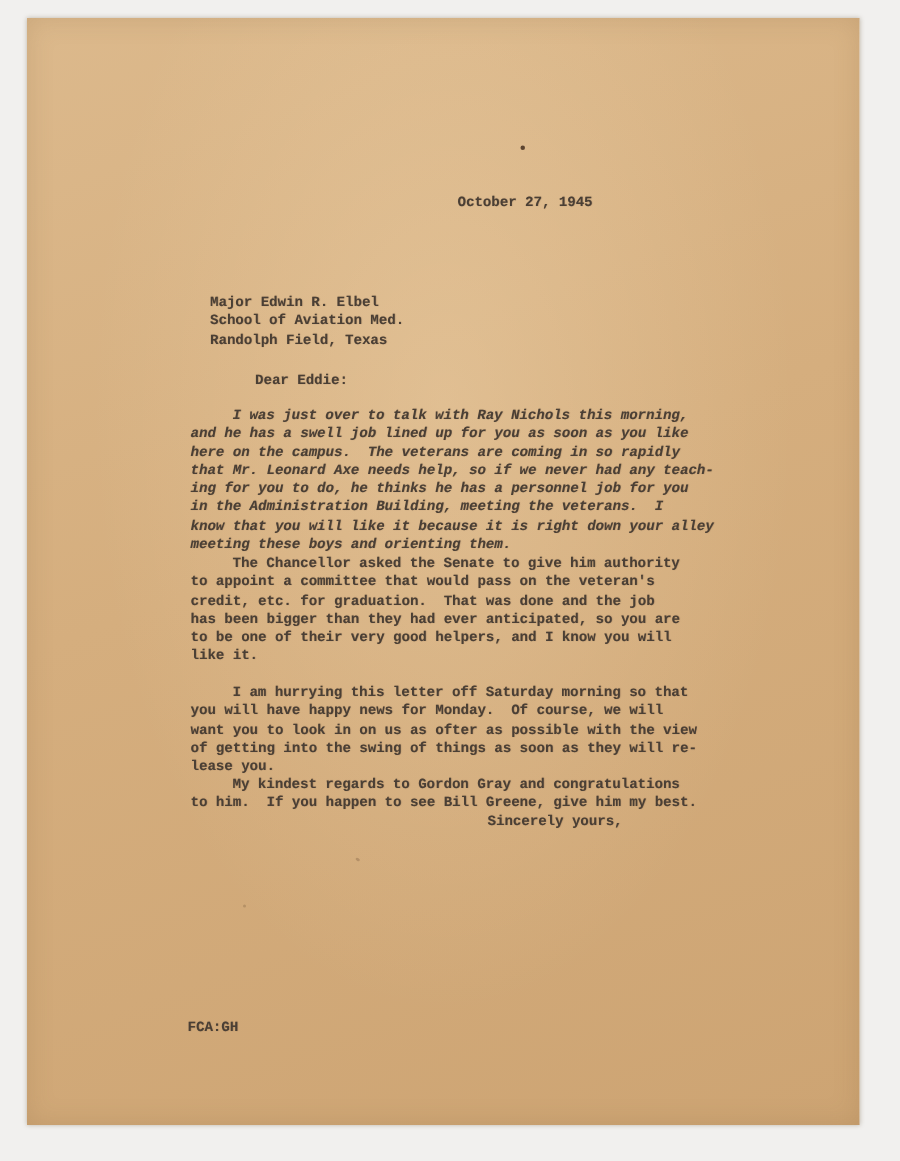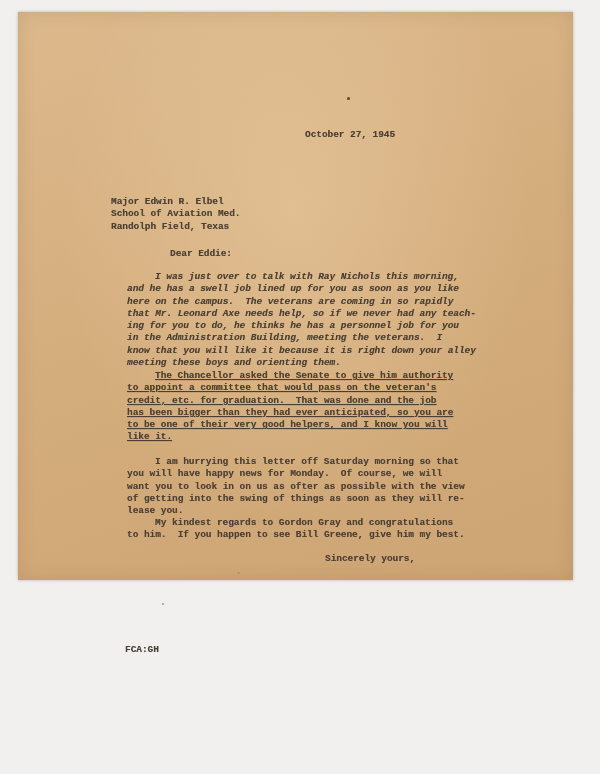--- a/index.html
+++ b/index.html
@@ -4,47 +4,47 @@
 <style>
   html, body { margin: 0; padding: 0; }
   body {
     width: 600px; height: 774px;
     background: var(--background, #f1f0ee);
     position: relative; overflow: hidden;
     font-family: "Liberation Mono", "DejaVu Sans Mono", monospace;
   }
   .paper {
     position: absolute; left: 18px; top: 12px;
-    width: 555px; height: 568px;
+    width: 555px; height: 738px;
     background:
       radial-gradient(ellipse at 50% 35%, rgba(255,235,200,0.25) 0%, rgba(0,0,0,0) 60%),
       linear-gradient(160deg, #dcb98c 0%, var(--paper, #d5ae7e) 45%, #cda473 100%);
     box-shadow: 0 0 3px rgba(90,70,40,0.35), inset 0 0 18px rgba(120,90,50,0.18);
   }
   .typew {
     position: absolute;
     font-family: "Liberation Mono", "DejaVu Sans Mono", monospace;
     font-size: 9.4px;
     line-height: 12.3px;
     font-weight: bold;
     color: var(--ink, #4a3f35);
     white-space: pre;
     text-shadow: 0.3px 0.3px 0.6px rgba(70,52,38,0.45);
   }
   .date       { left: 287px; top: 117px; }
-  .address    { left: 93px; top: 184px; }
+  .address    { left: 122px; top: 184px; }
   .salutation { left: 109px; top: 236px; padding-left: 43px; }
   .para       { left: 109px; text-indent: 28px; }
   .p1 { top: 259px; font-style: italic; }
-  .p2 { top: 358px; text-decoration: underline; }
+  .p2 { top: 358px; }
   .p3 { top: 444px; }
   .p4 { top: 505px; }
-  .closing    { left: 307px; top: 541px; }
+  .closing    { left: 307px; top: 530px; }
   .signature  { left: 312px; top: 605px; }
-  .initials   { left: 107px; top: 632px; }
+  .initials   { left: 107px; top: 667px; }
   .speck { position: absolute; border-radius: 50%; }
   .speck-1 { left: 329px; top: 85px;  width: 3px; height: 3px; background: #5c4430; }
   .speck-2 { left: 219px; top: 560px; width: 3px; height: 2px; background: #b49068; transform: rotate(30deg); }
   .speck-3 { left: 144px; top: 591px; width: 2px; height: 2px; background: #b59166; }
 </style>
 </head>
 <body>
 
 <div class="paper">
   <div class="typew date">October 27, 1945</div>

